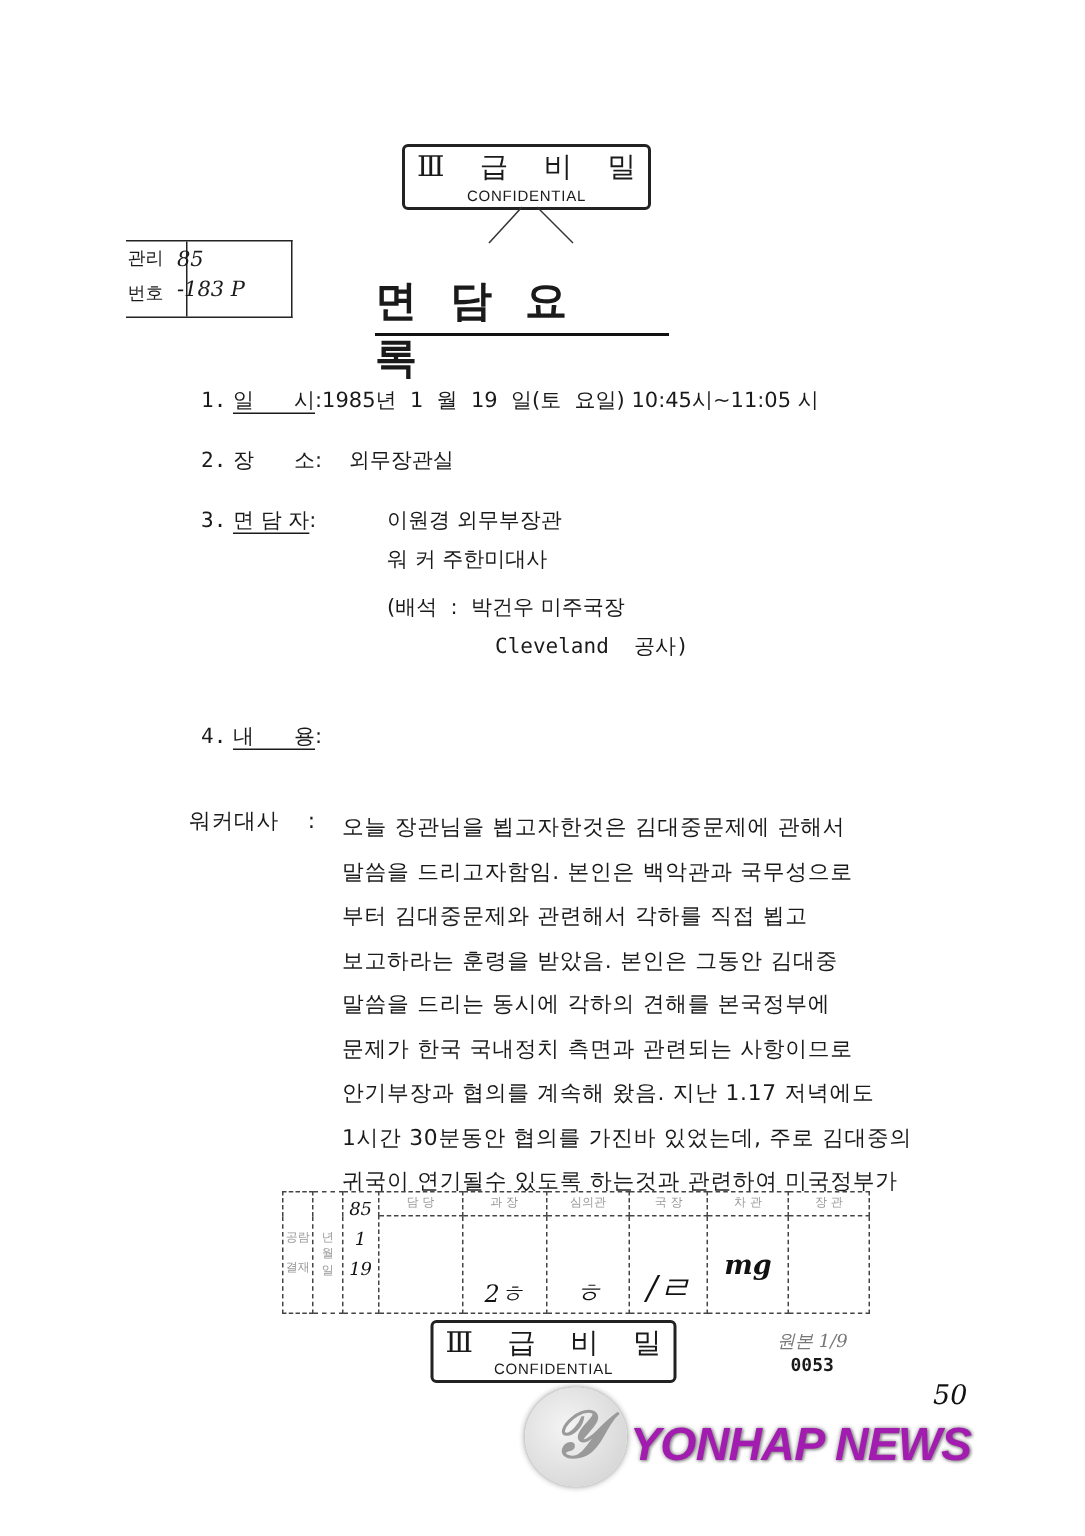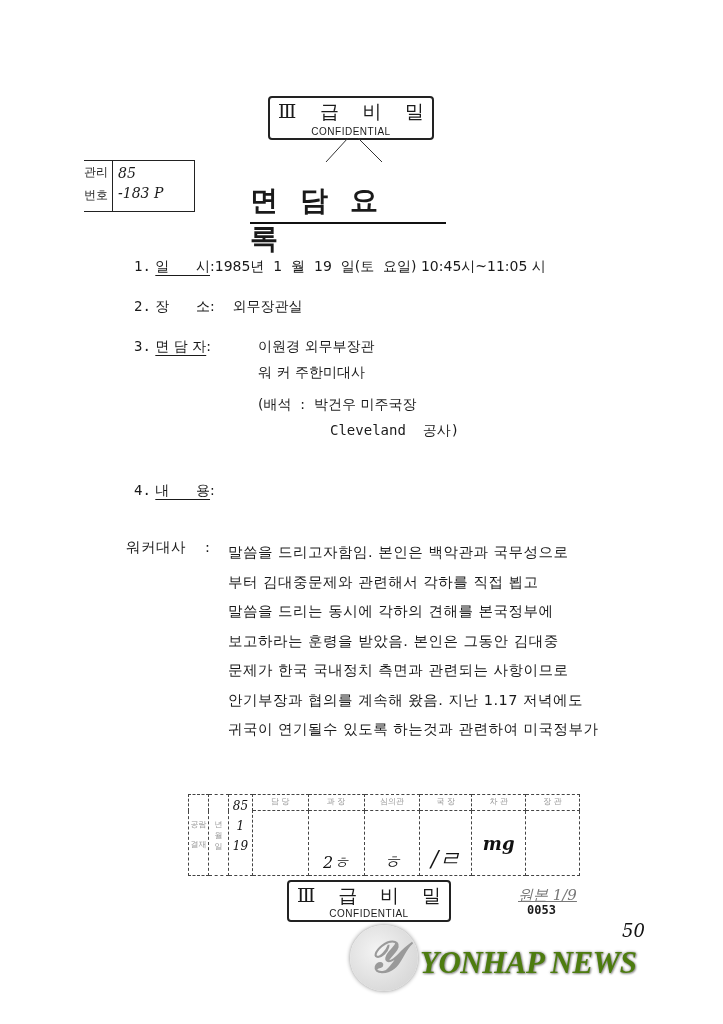--- a/index.html
+++ b/index.html
@@ -21,22 +21,22 @@
     .stamp .conf {
       position: absolute; bottom: 1px; left: 0; right: 0; text-align: center;
       font-family: "Liberation Sans", sans-serif; font-size: 10px; letter-spacing: 0.5px;
     }
     .mgmt-box {
       position: absolute; left: 84px; top: 160px; width: 110px; height: 50px;
       border: 1.5px solid #222; border-left: none;
     }
     .mgmt-box .lbl {
       position: absolute; left: 0; top: 0; width: 26px; height: 50px;
-      border-right: 1.5px solid #222; font-size: 12px; line-height: 23px; text-align: left;
-      padding-right: 2px;
+      border-right: 1.5px solid #222; font-size: 12px; line-height: 23px; text-align: center;
+      padding-right: 14px;
     }
     .mgmt-box .val {
       position: absolute; left: 34px; top: 2px; font-family: "DejaVu Serif", serif;
       font-style: italic; font-size: 14px; line-height: 20px;
     }
     .title {
       position: absolute; left: 250px; top: 182px; width: 196px;
       font-size: 28px; font-weight: bold; letter-spacing: 22px; text-align: left;
       padding-bottom: 4px;
     }
@@ -47,22 +47,22 @@
     .body-text { font-size: 14.5px; letter-spacing: 0.5px; }
     table.approve {
       position: absolute; left: 188px; top: 794px; width: 392px; height: 82px;
       border-collapse: collapse; font-size: 8px; color: #999;
     }
     table.approve td { border: 1px dashed #444; text-align: center; vertical-align: top; padding: 1px; }
     .hw { font-family: "DejaVu Serif", serif; font-style: italic; color: #111; }
     .docnum { position: absolute; left: 527px; top: 903px; font-family: "DejaVu Sans Mono", monospace; font-size: 12px; font-weight: bold; }
     .wm {
       position: absolute; left: 420px; top: 945px;
-      font-family: Liberation Serif, serif; font-weight: bold; font-style: italic;
-      font-size: 31px; color: #4d7c0f; letter-spacing: -0.5px;
+      font-family: Liberation Sans, sans-serif; font-weight: bold; font-style: italic;
+      font-size: 31px; color: #a21caf; letter-spacing: -0.5px;
       text-shadow: 0 0 3px #888, 1px 1px 2px #999;
     }
     .wm-logo {
       position: absolute; left: 350px; top: 925px; width: 68px; height: 66px;
       border-radius: 50%; background: radial-gradient(circle at 40% 40%, #f4f4f4, #cfcfcf);
       box-shadow: 0 0 4px #888;
     }
     .wm-logo span {
       position: absolute; left: 18px; top: 6px; font-family: "DejaVu Serif", serif; font-style: italic;
       font-weight: bold; font-size: 44px; color: #9a9a9a;
@@ -121,26 +121,28 @@
 <div class="line" style="left:134px; top:482px;">
   <span class="mono">4.</span>
   <span class="u" style="white-space:pre;margin-top:28px;">내      용</span><span>:</span>
 </div>
 
 <div class="line body-text" style="left:126px; top:538px;">
   <span>워커대사</span>
   <span style="margin-left:14px;">:</span>
 </div>
 <div class="abs body-text" style="left:228px; top:538px; line-height:29.5px; white-space:nowrap;">
+  <div>오늘 장관님을 뵙고자한것은 김대중문제에 관해서</div>
   <div>말씀을 드리고자함임.  본인은 백악관과 국무성으로</div>
   <div>부터 김대중문제와 관련해서 각하를 직접 뵙고</div>
+  <div>보고하라는 훈령을 받았음.  본인은 그동안 김대중</div>
   <div>말씀을 드리는 동시에 각하의 견해를 본국정부에</div>
-  <div>보고하라는 훈령을 받았음.  본인은 그동안 김대중</div>
   <div>문제가 한국 국내정치 측면과 관련되는 사항이므로</div>
   <div>안기부장과 협의를 계속해 왔음.  지난 1.17 저녁에도</div>
+  <div>1시간 30분동안 협의를 가진바 있었는데, 주로 김대중의</div>
   <div>귀국이 연기될수 있도록 하는것과 관련하여 미국정부가</div>
 </div>
 
 <table class="approve">
   <colgroup>
     <col style="width:20px">
       <col style="width:20px">
       <col style="width:24px">
     <col style="width:56px">
       <col style="width:56px">
@@ -182,20 +184,20 @@
 <div class="stamp" style="left:287px; top:880px; width:160px; height:38px;">
   <div class="cls">
     <span>Ⅲ</span>
     <span>급</span>
     <span>비</span>
     <span>밀</span>
   </div>
   <div class="conf">CONFIDENTIAL</div>
 </div>
 
-<div class="abs hw" style="left:518px; top:886px; font-size:15px; color:#777;text-decoration:underline;">원본 1/9</div>
+<div class="abs hw" style="left:518px; top:886px; font-size:12px; color:#777;">원본 1/9</div>
 <div class="docnum">0053</div>
 <div class="abs hw" style="left:622px; top:920px; font-size:18px;">50</div>
 
 <div class="wm-logo">
     <span>𝒴</span>
   </div>
 <div class="wm">YONHAP NEWS</div>
 
 </body></html>

